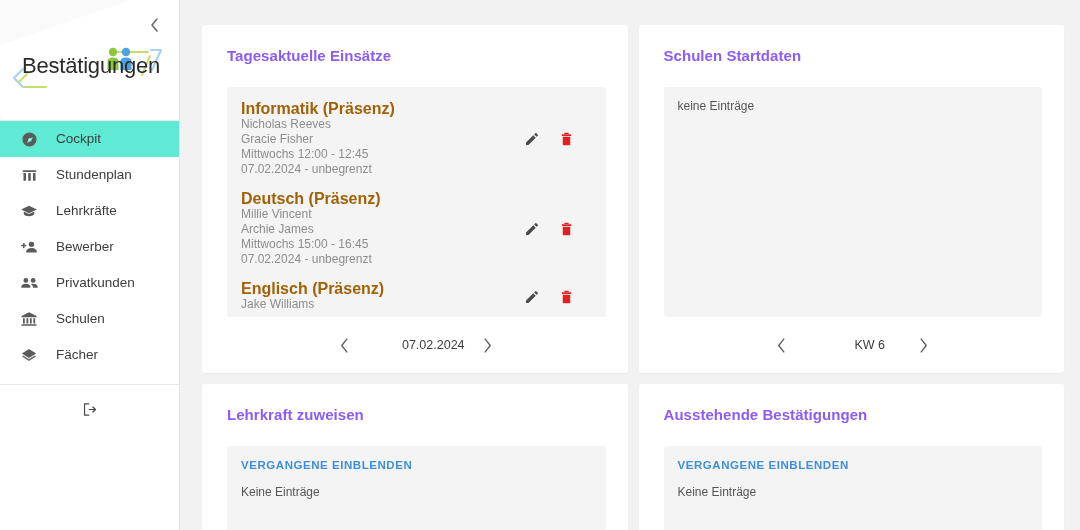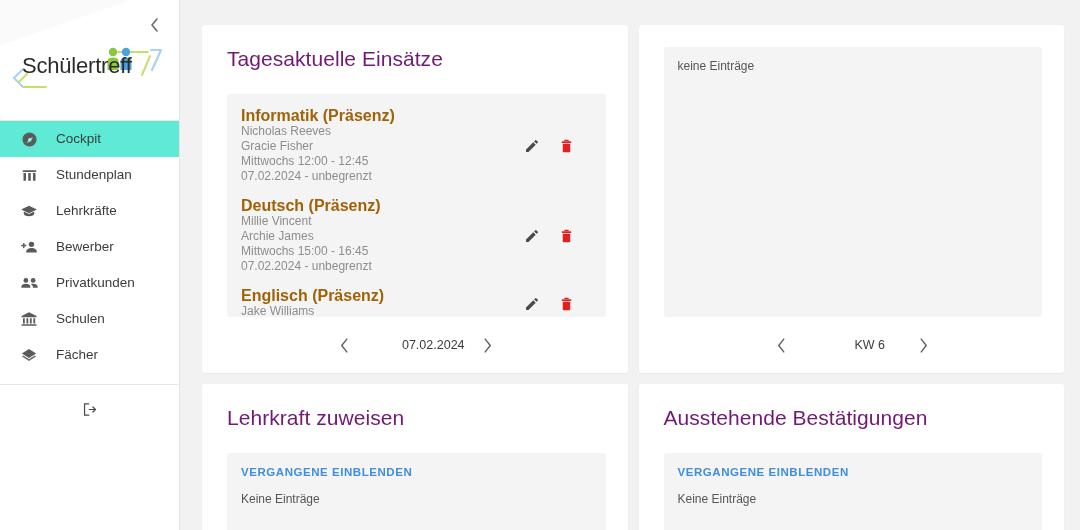--- a/index.html
+++ b/index.html
@@ -119,23 +119,23 @@
   }
   .card {
     background: #ffffff;
     border-radius: 3px;
     padding: 22px 22px 0 25px;
     box-shadow: 0 1px 2px rgba(0,0,0,0.045);
   }
   .card.top { height: 348px; display: flex; flex-direction: column; }
   .card.bottom { height: 160px; }
   .card-title {
-    font-size: 21px;
-    font-weight: normal;
-    color: #701a75;
+    font-size: 15px;
+    font-weight: bold;
+    color: #8b5cf6;
     margin-bottom: 23px;
     letter-spacing: 0.05px;
   }
   .panel {
     background: #f4f4f4;
     border-radius: 3px;
     flex: 1 1 auto;
     overflow: hidden;
     position: relative;
   }
@@ -236,21 +236,21 @@
           <path d="M151 10 L161 10 L152 30" stroke="#a9d3ef" stroke-width="2.2" fill="none" stroke-linecap="round" stroke-linejoin="round"></path>
           <path d="M118 12 L148 12" stroke="#c5e06a" stroke-width="2.2" fill="none" stroke-linecap="round"></path>
           <path d="M150 16 L142 35" stroke="#c5e06a" stroke-width="2" fill="none" stroke-linecap="round"></path>
 
           <circle cx="113" cy="12" r="4.2" fill="#8dc63f"></circle>
           <path d="M107.5 30 L107.5 21 Q107.5 17.5 113 17.5 Q118.5 17.5 118.5 21 L118.5 30 Z" fill="#8dc63f"></path>
 
           <circle cx="126" cy="12" r="4.2" fill="#4aa3dd"></circle>
           <path d="M120.5 30 L120.5 21 Q120.5 17.5 126 17.5 Q131.5 17.5 131.5 21 L131.5 30 Z" fill="#4aa3dd"></path>
         </svg>
-        <div class="logo-text">Schülertreff</div>
+        <div class="logo-text">Bestätigungen</div>
       </div>
     </div>
 
     <nav class="nav">
 
       <div class="nav-item active">
         <span class="nav-icon">
           <svg width="17" height="17" viewBox="0 0 24 24" fill="#5a5a5a">
             <path d="M12 2a10 10 0 1 0 0 20 10 10 0 0 0 0-20zm0 18.2A8.2 8.2 0 1 1 20.2 12 8.2 8.2 0 0 1 12 20.2z"></path>
             <path d="M12 3.4A8.6 8.6 0 1 0 20.6 12 8.6 8.6 0 0 0 12 3.4zm2.3 11.1-6 2.6 2.6-6 6-2.6z"></path>
@@ -431,20 +431,21 @@
           <span class="pager-label">07.02.2024</span>
           <span class="pager-arrow">
             <svg width="11" height="17" viewBox="0 0 12 18" fill="none">
               <path d="M3.5 2 L9 9 L3.5 16" stroke="#5e5e5e" stroke-width="1.5" stroke-linecap="round" stroke-linejoin="round"></path>
             </svg>
           </span>
         </div>
       </section>
 
       <section class="card top">
+        <h2 class="card-title">Schulen Startdaten</h2>
         <div class="panel">
           <div class="panel-inner">
             <div class="entry-line" style="color:#555;">keine Einträge</div>
           </div>
         </div>
         <div class="pager">
           <span class="pager-arrow">
             <svg width="11" height="17" viewBox="0 0 12 18" fill="none">
               <path d="M8.5 2 L3 9 L8.5 16" stroke="#5e5e5e" stroke-width="1.5" stroke-linecap="round" stroke-linejoin="round"></path>
             </svg>

